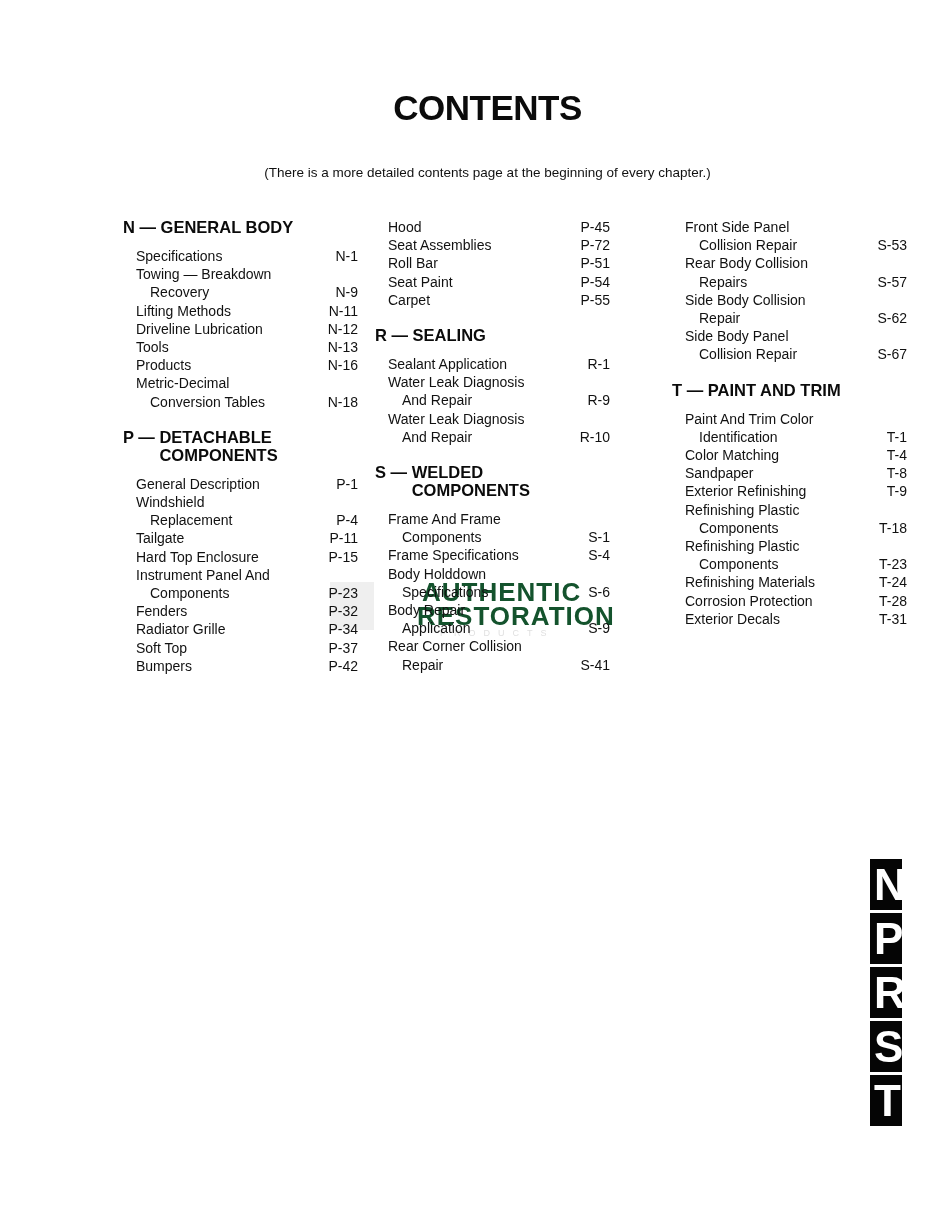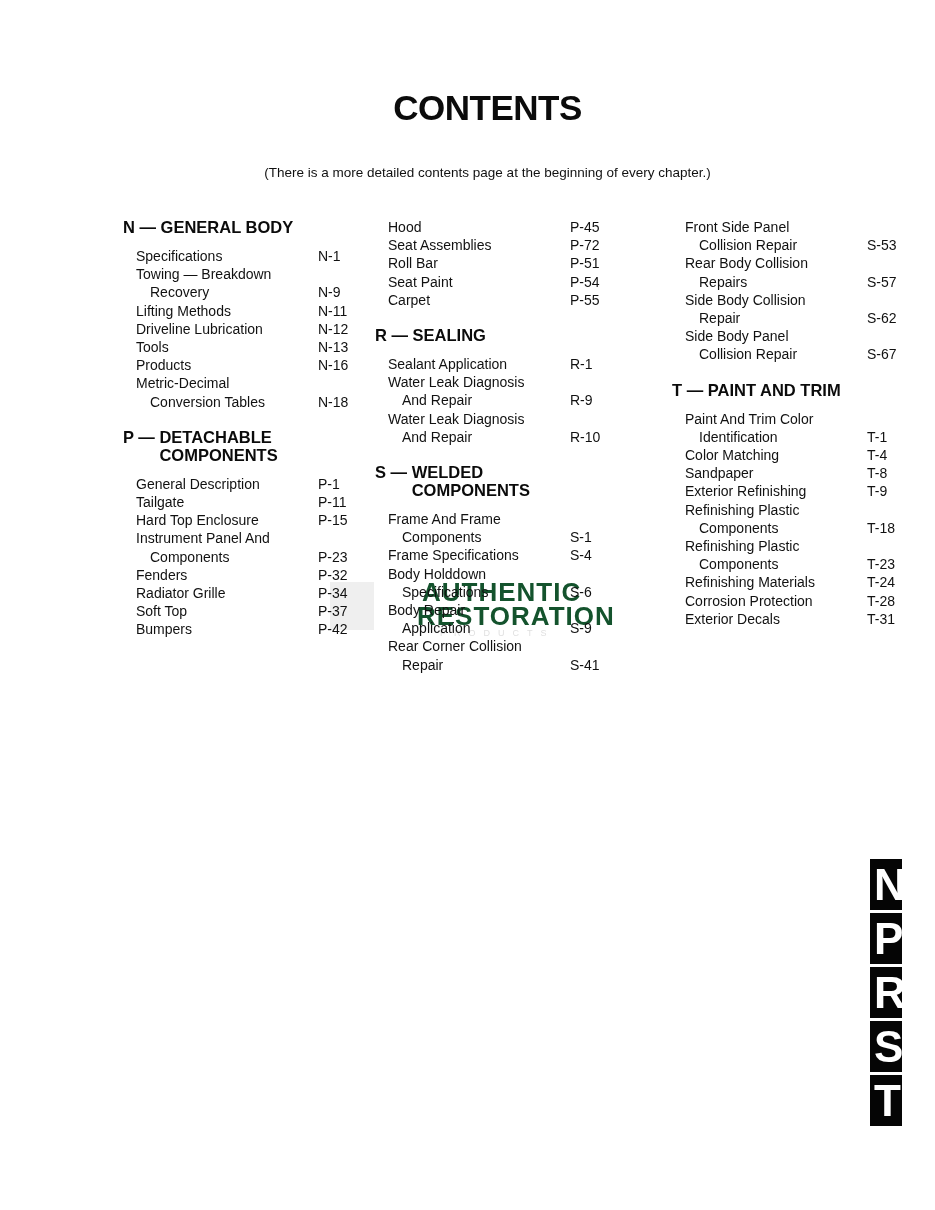--- a/index.html
+++ b/index.html
@@ -22,21 +22,21 @@
     .sec-head {
       font-weight: bold; font-size: 16.5px; line-height: 18px; color: #0b0b0b;
       display: flex; margin-bottom: 11px;
     }
     .sec-head .letter { white-space: pre; }
     .sec-head .name { display: flex; flex-direction: column; }
     .entries { padding-left: 13px; }
     .entry { font-size: 14px; line-height: 18.2px; }
     .entry .line { display: flex; justify-content: space-between; }
     .entry .line.indent { padding-left: 14px; }
-    .entry .page { min-width: 40px; }
+    .entry .page { text-align: right; min-width: 40px; }
     .spacer { height: 17px; }
     .watermark {
       position: absolute; left: 332px; top: 580px; color: #14532d; font-weight: bold;
       font-size: 26px; line-height: 24px; letter-spacing: 1px; z-index: 0;
     }
     .wm-box { position: absolute; left: 330px; top: 582px; width: 44px; height: 48px; background: #efefef; z-index: 0; }
     .wm-small { position: absolute; left: 440px; top: 628px; font-size: 9px; color: #e0e0e0; letter-spacing: 8px; z-index: 0; }
     .col { z-index: 1; }
     .tabs { position: absolute; left: 870px; top: 859px; width: 32px; }
     .tab {
@@ -128,20 +128,29 @@
       </div>
       <div class="entries">
         <div class="entry">
           <div class="line">
             <span>General Description</span>
             <span class="page">P-1</span>
           </div>
         </div>
         <div class="entry">
           <div class="line">
+            <span>Windshield</span>
+          </div>
+          <div class="line indent">
+            <span>Replacement</span>
+            <span class="page">P-4</span>
+          </div>
+        </div>
+        <div class="entry">
+          <div class="line">
             <span>Tailgate</span>
             <span class="page">P-11</span>
           </div>
         </div>
         <div class="entry">
           <div class="line">
             <span>Hard Top Enclosure</span>
             <span class="page">P-15</span>
           </div>
         </div>

